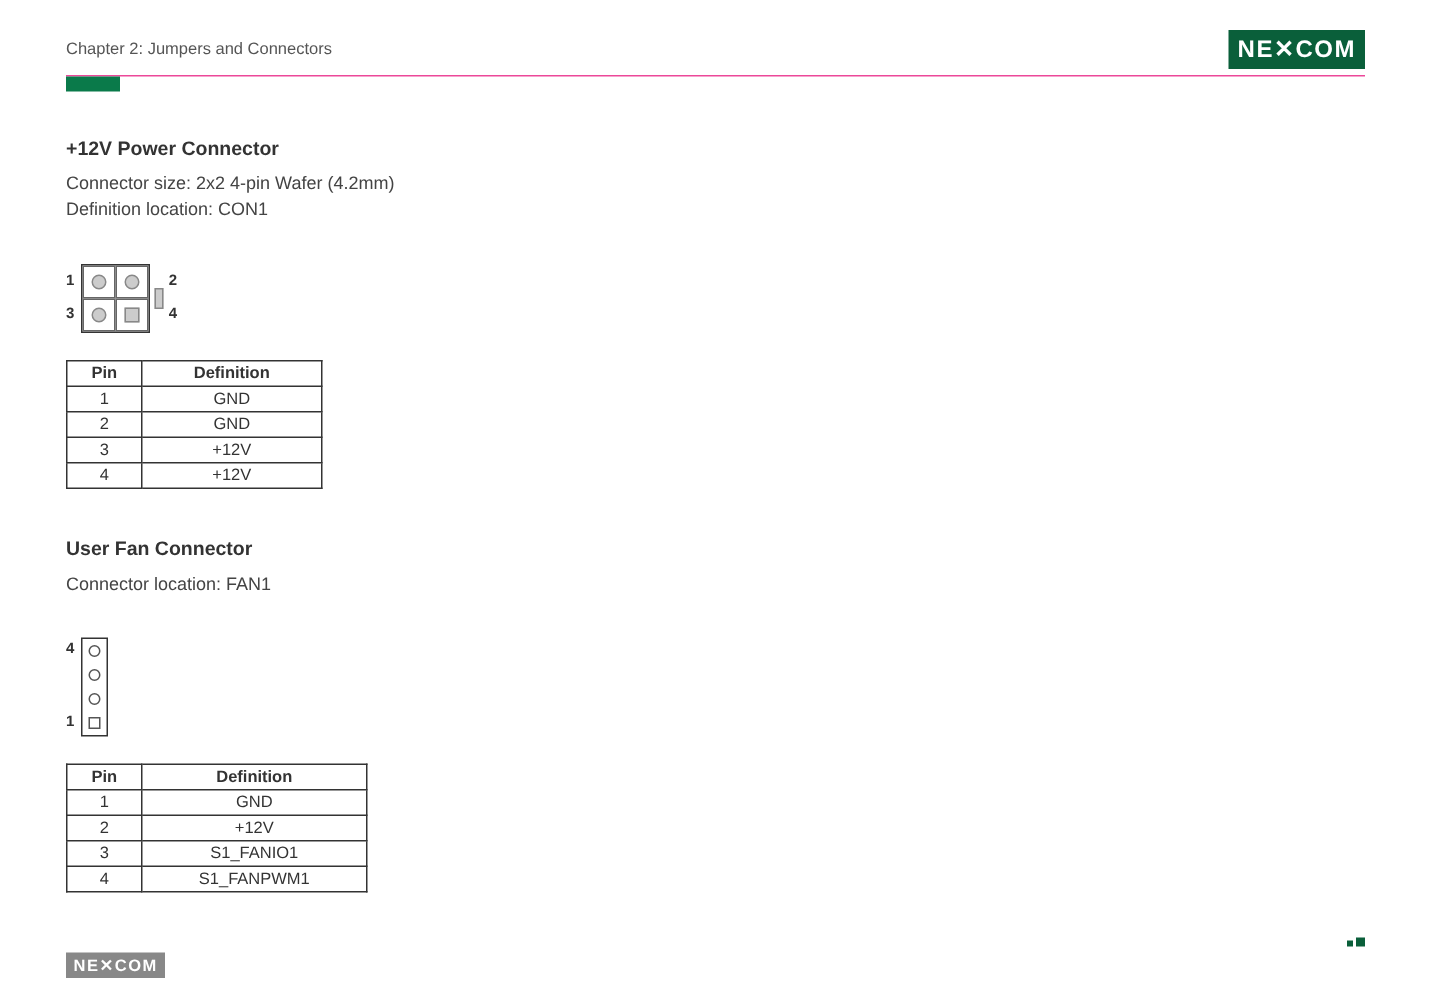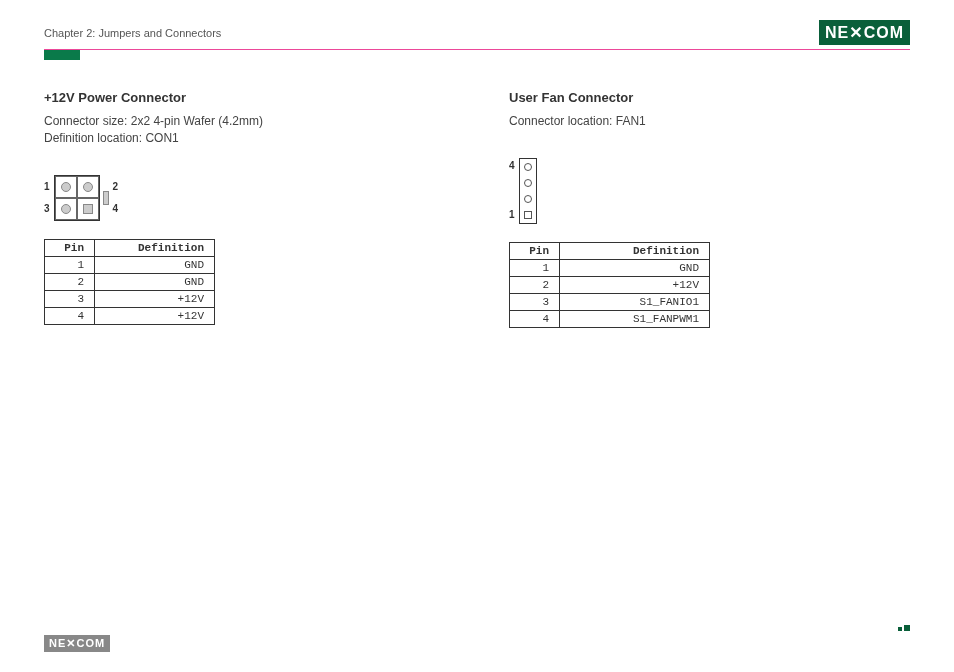--- a/index.html
+++ b/index.html
@@ -39,22 +39,23 @@
   }
   .green-tab {
     width: 36px;
     height: 10px;
     background: #0a7a4a;
     margin-top: 0;
     margin-left: 0;
   }
   .content {
     display: flex;
-    gap: 64px;
+    gap: 32px;
     margin-top: 30px;
+    flex-direction: column;
   }
   .col {
     flex: 1;
   }
   .section-title {
     font-weight: bold;
     font-size: 13px;
     margin-bottom: 8px;
   }
   .section-desc {
@@ -147,22 +148,21 @@
     border-radius: 0;
   }
   
   .pin-table {
     border-collapse: collapse;
     font-size: 11px;
   }
   .pin-table th, .pin-table td {
     border: 1px solid #333;
     padding: 2px 10px;
-    text-align: right;
-    font-family: Liberation Mono, monospace;
+    text-align: center;
   }
   .pin-table th {
     font-weight: bold;
   }
   .pin-table .col-pin { width: 50px; }
   .pin-table .col-def { width: 120px; }
   .pin-table.wide .col-def { width: 150px; }
   
   .footer {
     position: absolute;

